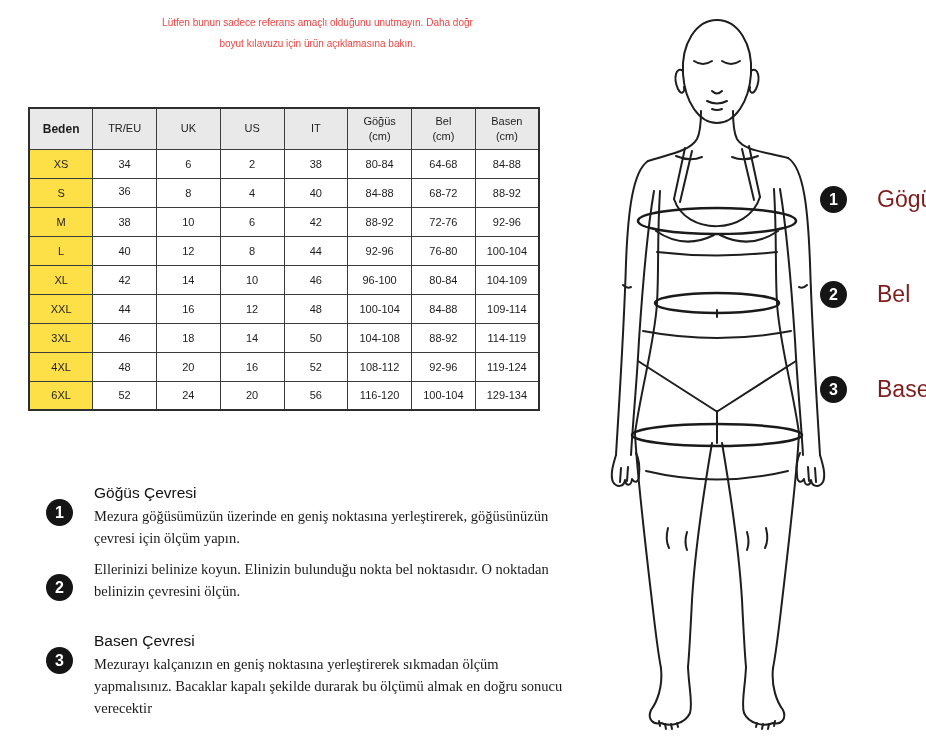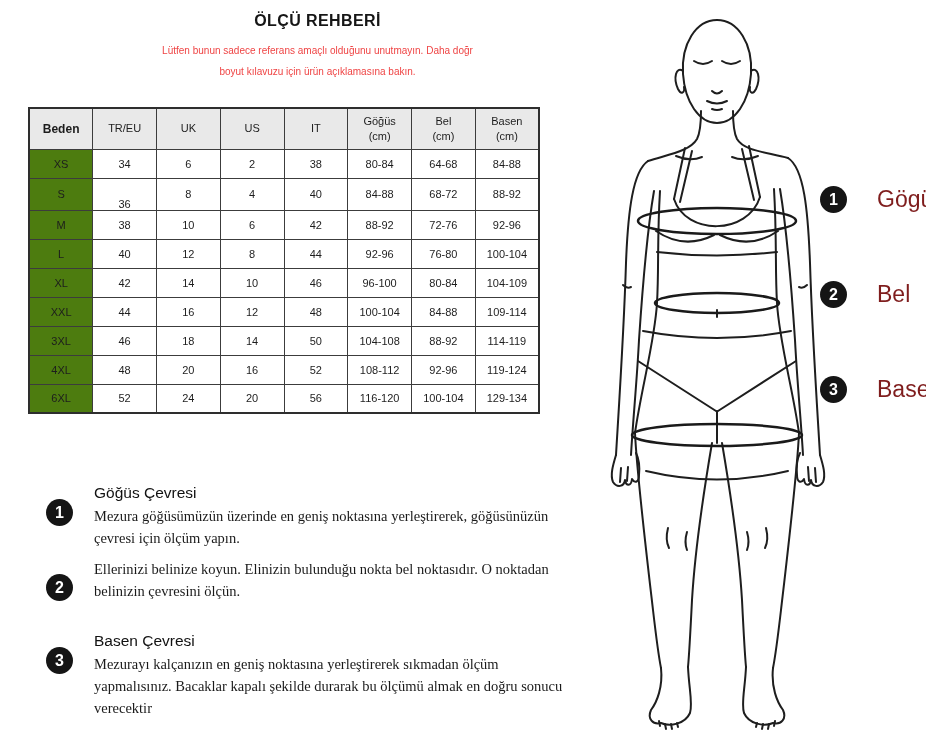--- a/index.html
+++ b/index.html
@@ -56,22 +56,22 @@
     background: #e9e9e9;
     font-weight: 400;
     white-space: pre-line;
     line-height: 1.35;
   }
   .size-table thead th.col-beden {
     font-weight: 700;
     font-size: 12px;
   }
   .size-table tbody td { height: 29px; background: #ffffff; }
-  .size-table tbody td.rowhead { background: #4d7c0f; }
-  .size-table tbody td.v-top { vertical-align: top; padding-top: 19px; }
+  .size-table tbody td.rowhead { background: #fde047; }
+  .size-table tbody td.v-top { vertical-align: top; padding-top: 6px; }
 
   
   .figure-wrap {
     position: absolute;
     left: 600px; top: 5px;
     width: 230px; height: 730px;
   }
 
   
   .figure-label {
@@ -130,21 +130,20 @@
     color: #1a1a1a;
     width: 470px;
   }
 </style>
 </head>
 <body>
 
 <div class="page">
 
   <div class="guide-header">
-    <div class="guide-title">ÖLÇÜ REHBERİ</div>
     <div class="guide-subtitle-line">Lütfen bunun sadece referans amaçlı olduğunu unutmayın. Daha doğr</div>
     <div class="guide-subtitle-line">boyut kılavuzu için ürün açıklamasına bakın.</div>
   </div>
 
   <table class="size-table">
     <thead>
       <tr>
         <th class="col-beden">Beden</th>
         <th>TR/EU</th>
         <th>UK</th>

